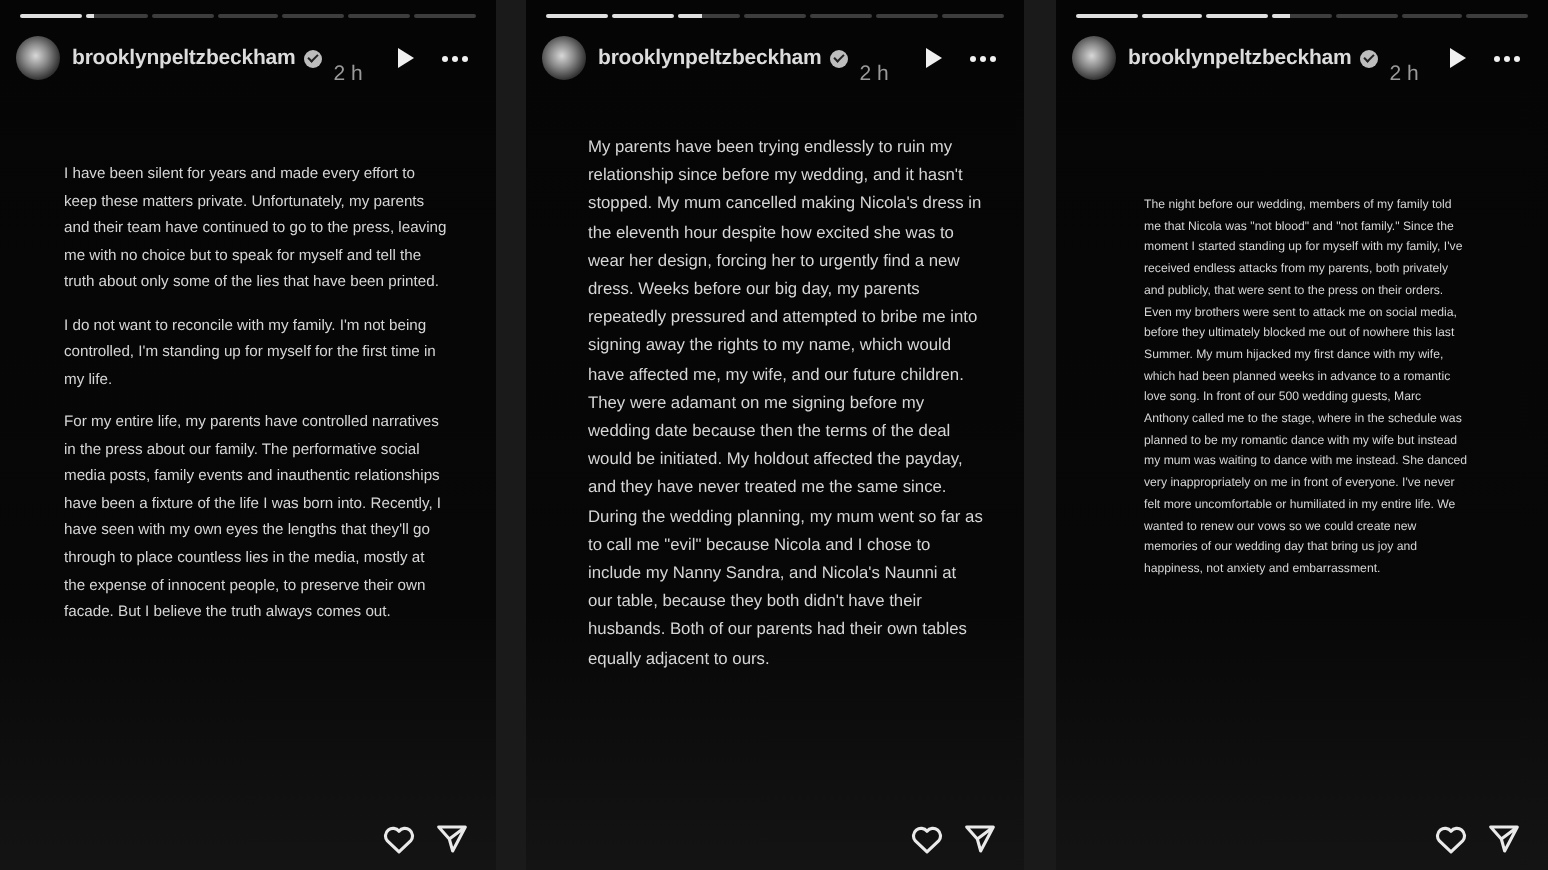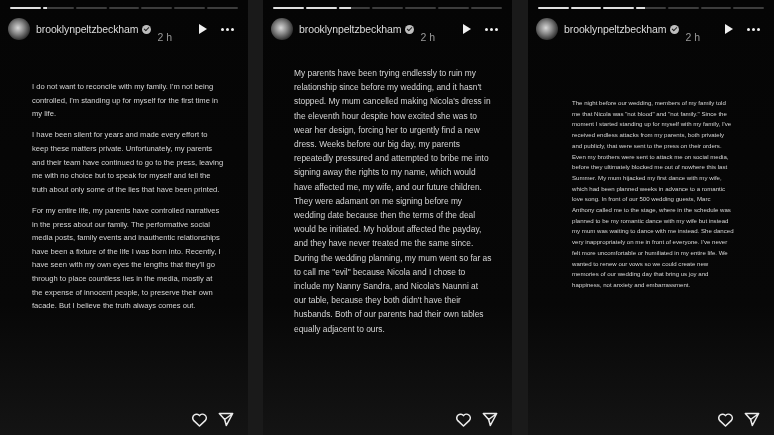--- a/index.html
+++ b/index.html
@@ -8,21 +8,21 @@
   .gap { position: absolute; top: 0; height: 435px; background: #1a1a1a; }
   .panel { position: absolute; top: 0; height: 435px; overflow: hidden;
            background: linear-gradient(to bottom, #050505 0%, #070707 70%, #141414 100%); }
   .progress { position: absolute; top: 7px; left: 10px; right: 10px; height: 2px; display: flex; gap: 2px; }
   .seg { flex: 1; height: 2px; background: #3d3d3d; border-radius: 1px; overflow: hidden; }
   .seg .fill { height: 100%; background: #e0e0e0; }
   .header { position: absolute; top: 17px; left: 8px; right: 10px; height: 24px; display: flex; align-items: center; }
   .avatar { width: 22px; height: 22px; border-radius: 50%;
             background: radial-gradient(circle at 45% 45%, #d8d8d8 0%, #8a8a8a 35%, #333 70%, #1a1a1a 100%);
             flex: none; }
-  .username { margin-left: 6px; font-size: 10.5px; font-weight: normal; color: #dcdcdc; letter-spacing: -0.1px; }
+  .username { margin-left: 6px; font-size: 10.5px; font-weight: bold; color: #dcdcdc; letter-spacing: -0.1px; }
   .verified { margin-left: 4px; width: 9px; height: 9px; border-radius: 50%; background: #bdbdbd; position: relative; flex: none; }
   .verified::after { content: ""; position: absolute; left: 3px; top: 1.5px; width: 2px; height: 4px;
                      border: solid #222; border-width: 0 1.3px 1.3px 0; transform: rotate(45deg); }
   .time { margin-left: 6px; font-size: 10.5px; color: #9a9a9a; margin-top: 16px; }
   .spacer { flex: 1; }
   .play { width: 0; height: 0; border-left: 8px solid #f0f0f0; border-top: 5.5px solid transparent;
           border-bottom: 5.5px solid transparent; margin-right: 14px; cursor: pointer; }
   .more { display: flex; gap: 2px; margin-right: 4px; cursor: pointer; }
   .more span { width: 3px; height: 3px; border-radius: 50%; background: #f0f0f0; display: block; }
   .story-text { position: absolute; color: #d6d6d6; }
@@ -67,22 +67,22 @@
     <span class="time">2 h</span>
     <span class="spacer"></span>
     <span class="play"></span>
     <span class="more">
         <span></span>
         <span></span>
         <span></span>
       </span>
   </div>
   <div class="story-text" style="left:32px;top:80px;width:192px;font-size:7.6px;line-height:13.6px;">
+    <p>I have been silent for years and made every effort to keep these matters private. Unfortunately, my parents and their team have continued to go to the press, leaving me with no choice but to speak for myself and tell the truth about only some of the lies that have been printed.</p>
     <p>I do not want to reconcile with my family. I'm not being controlled, I'm standing up for myself for the first time in my life.</p>
-    <p>I have been silent for years and made every effort to keep these matters private. Unfortunately, my parents and their team have continued to go to the press, leaving me with no choice but to speak for myself and tell the truth about only some of the lies that have been printed.</p>
     <p>For my entire life, my parents have controlled narratives in the press about our family. The performative social media posts, family events and inauthentic relationships have been a fixture of the life I was born into. Recently, I have seen with my own eyes the lengths that they'll go through to place countless lies in the media, mostly at the expense of innocent people, to preserve their own facade. But I believe the truth always comes out.</p>
   </div>
   <div class="footer">
     <svg width="17" height="15" viewBox="0 0 24 22">
         <path d="M12 20.5 3.3 12.2A5.4 5.4 0 0 1 12 5.3a5.4 5.4 0 0 1 8.7 6.9Z" fill="none" stroke="#eaeaea" stroke-width="2.3" stroke-linejoin="round"></path>
       </svg>
     <svg width="16" height="15" viewBox="0 0 24 22">
         <path d="M2 2h20L12.5 20 10 11Z M10 11 22 2" fill="none" stroke="#eaeaea" stroke-width="2.3" stroke-linejoin="round"></path>
       </svg>
   </div>

